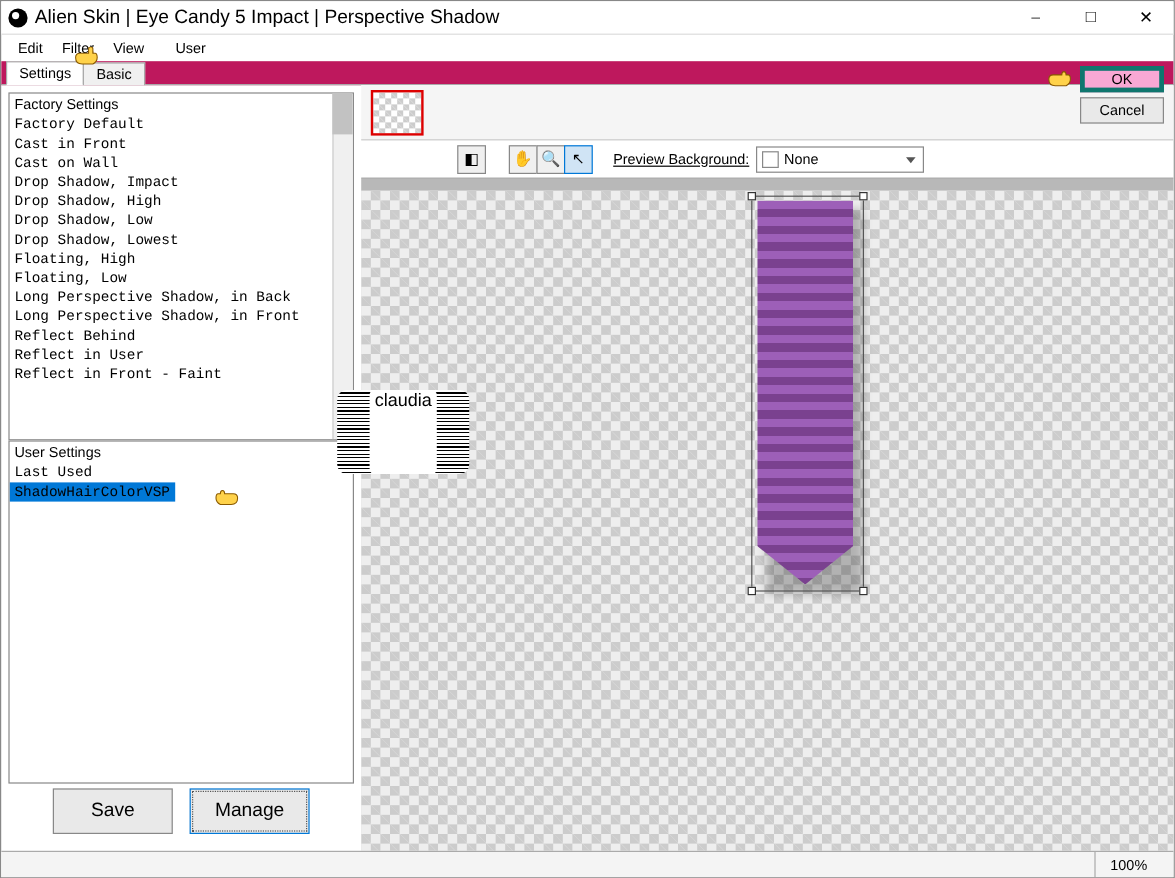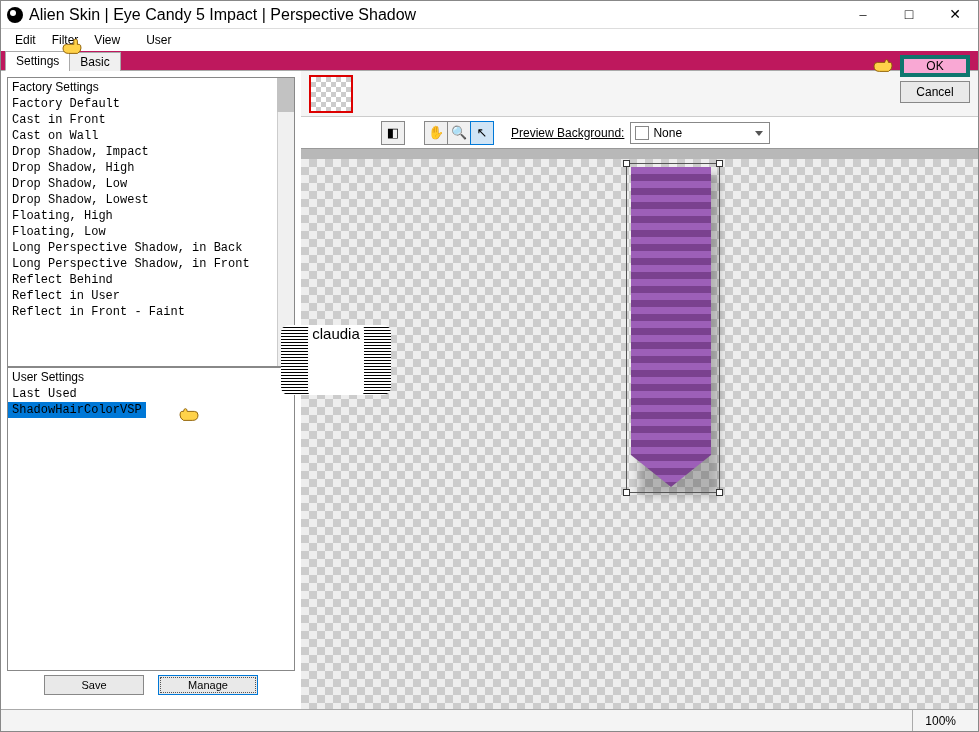--- a/index.html
+++ b/index.html
@@ -35,21 +35,21 @@
 .listbox { border:1px solid #888; background:#fff; font-size:12px; position:relative; overflow:hidden;}
 .factory { flex: 0 0 290px; }
 .lb-scroll { position:absolute; right:0; top:0; width:17px; height:100%; background:#f0f0f0; border-left:1px solid #ccc;}
 .lb-thumb { position:absolute; right:0; top:0; width:17px; height:34px; background:#c2c2c2;}
 .lb-head { padding:2px 4px; }
 .lb-item { padding:1px 4px;font-family:Liberation Mono, monospace; }
 .lb-item.sel { background:#0078d7; color:#000000; }
 .user { flex:1; }
 
 .btnrow { display:flex; gap:14px; justify-content:center; padding:4px 0 8px;}
-.stdbtn { width:100px; height:20px; border:1px solid #888; background:#e9e9e9; font-size:11px; }
+.stdbtn { width:100px; height:38px; border:1px solid #888; background:#e9e9e9; font-size:16px; }
 .stdbtn.focus { border:1px solid #0078d7; outline:1px dotted #555; outline-offset:-3px; }
 
 
 .thumbstrip { height: 46px; background:#f5f5f5; border-bottom:1px solid #ccc; display:flex; align-items:center; padding:4px 8px; gap:4px;}
 .thumbbox { width:44px; height:38px; border:2px solid #d00; background-image:
   linear-gradient(45deg,#ccc 25%,transparent 25%,transparent 75%,#ccc 75%),
   linear-gradient(45deg,#ccc 25%,#fff 25%,#fff 75%,#ccc 75%);
   background-size:10px 10px; background-position:0 0,5px 5px;}
 
 .toolstrip { height: 32px; display:flex; align-items:center; padding-left:80px; gap:0; font-size:12px; border-bottom:1px solid #999;}

